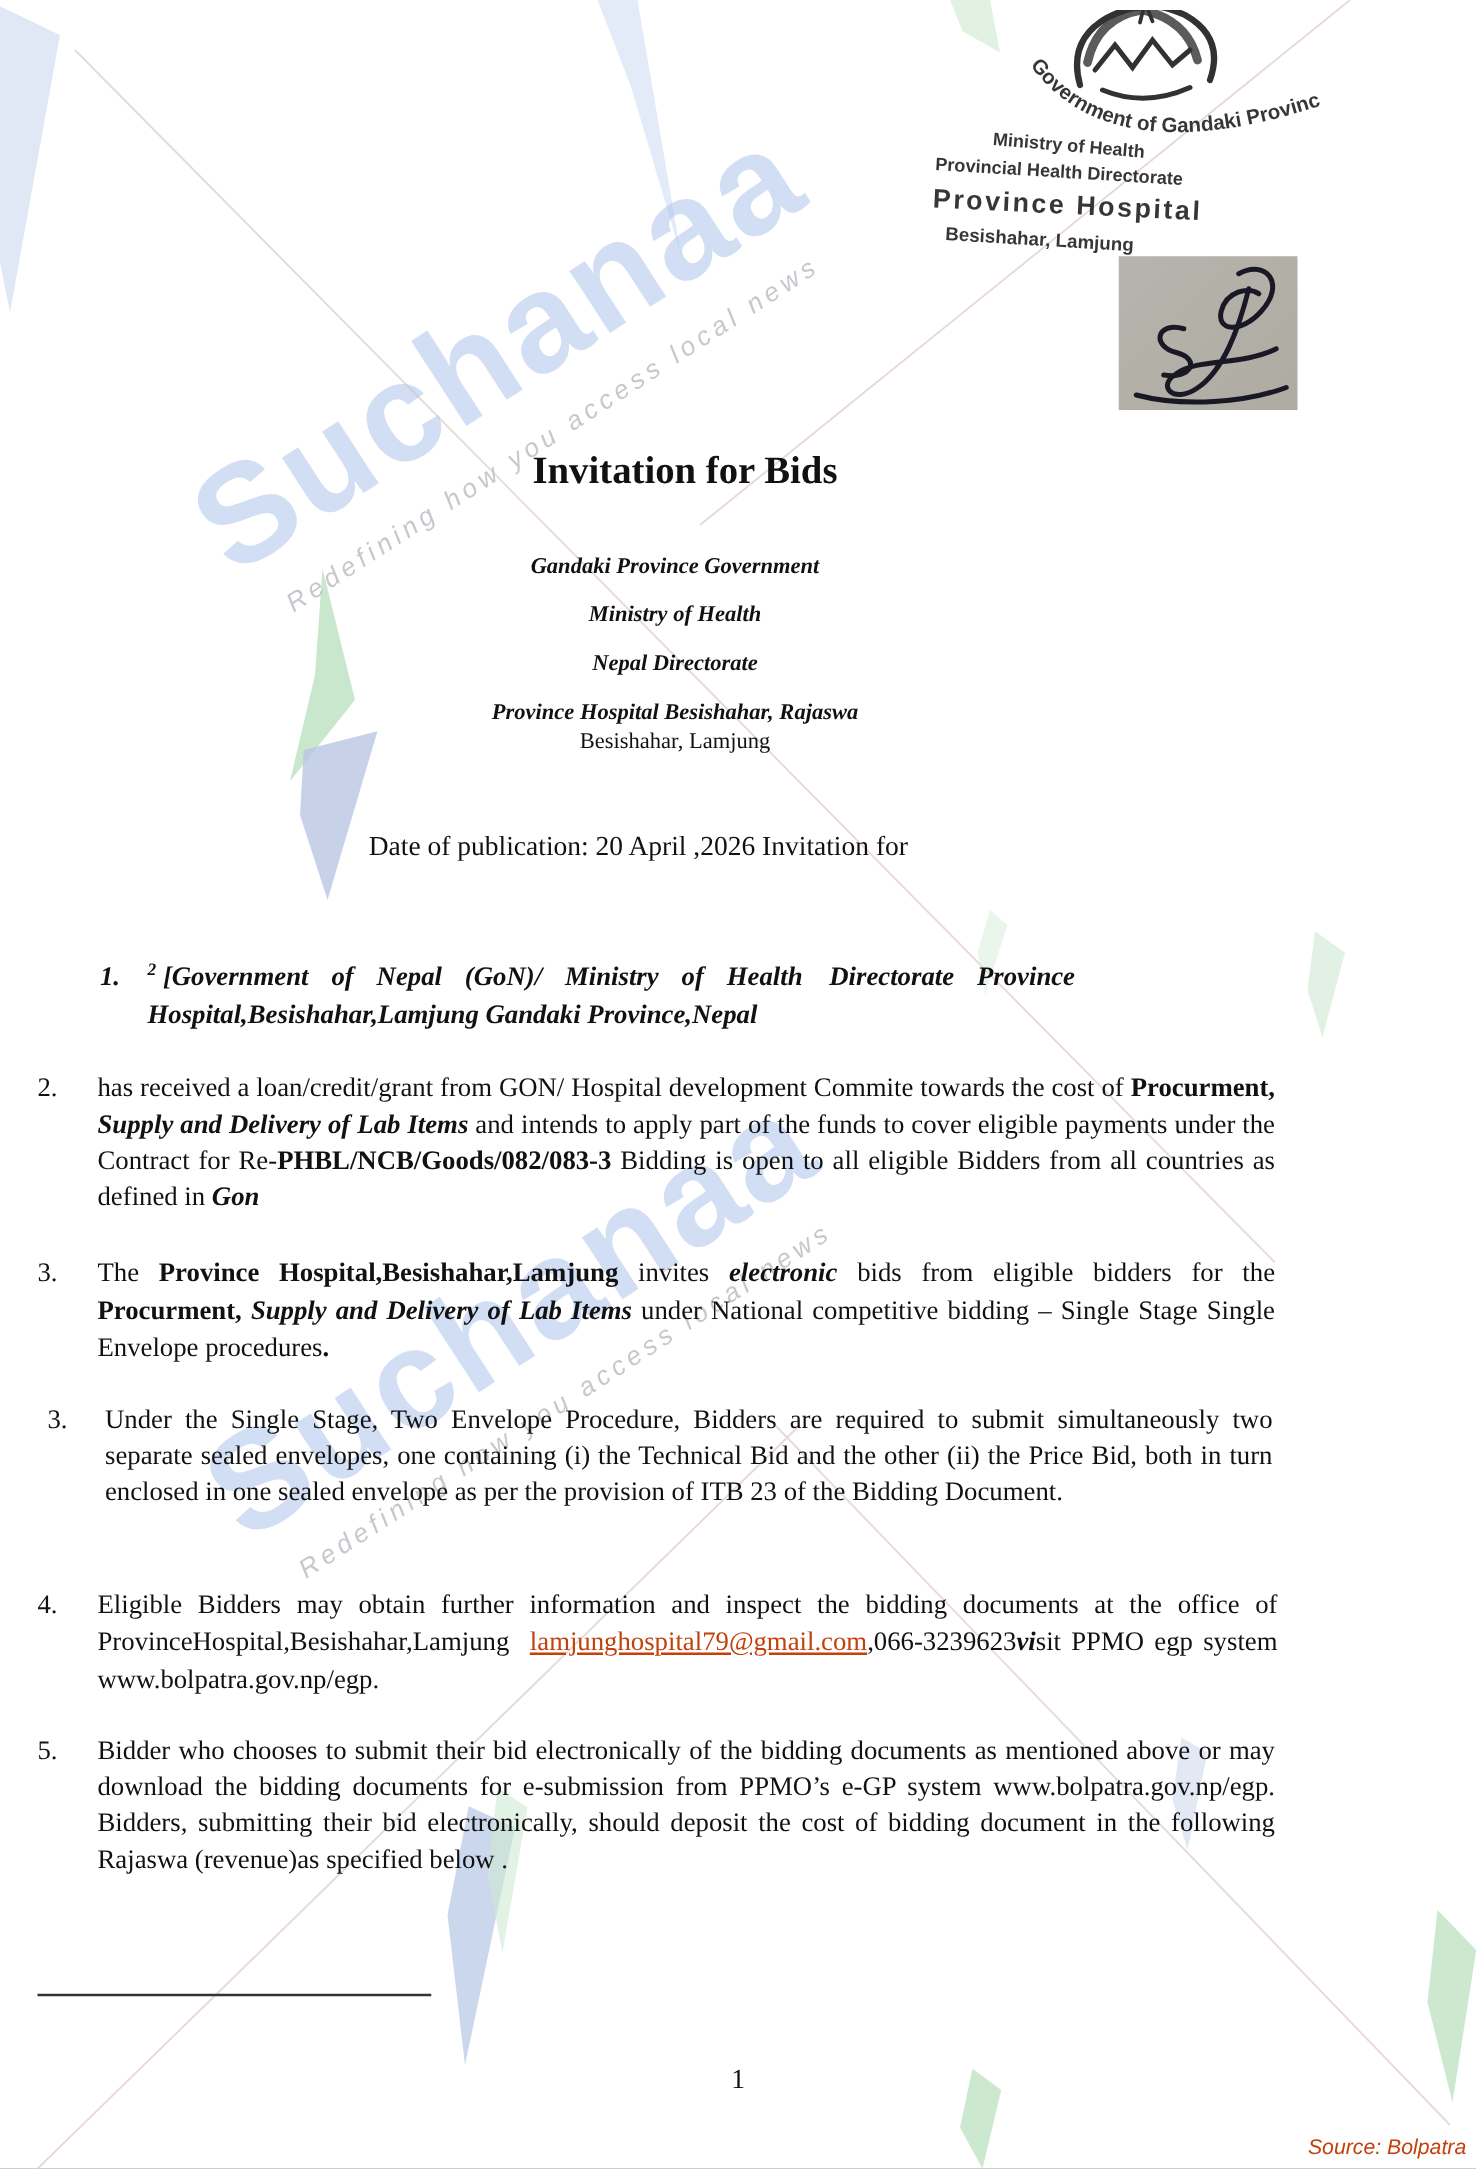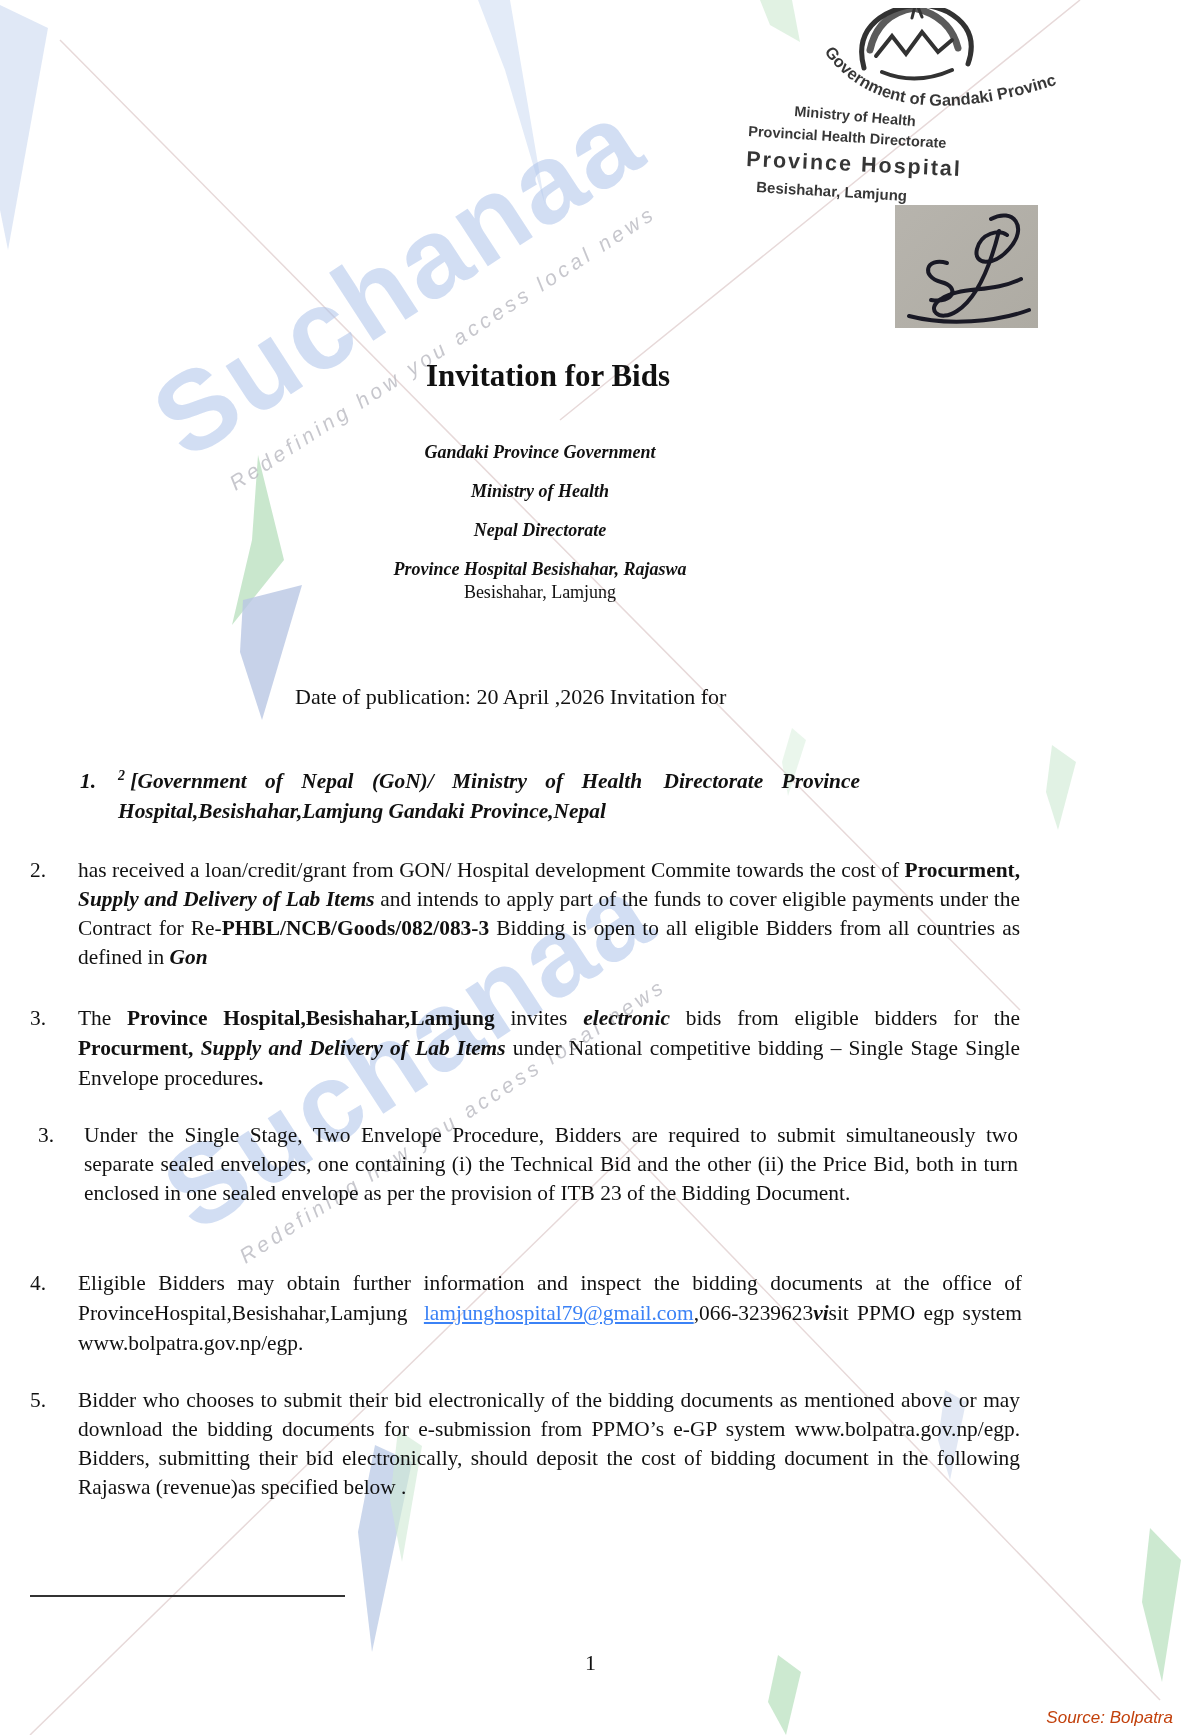--- a/index.html
+++ b/index.html
@@ -21,31 +21,31 @@
   
   .signature-box{position:absolute;left:895px;top:205px;width:143px;height:123px;z-index:3;
                  background:linear-gradient(135deg,#b7b4ad,#aeaba3);}
 
   
   .abs{position:absolute;z-index:4;}
   .doc-title{left:38px;width:1020px;top:358px;text-align:center;font-size:31px;font-weight:bold;}
   .header-block{left:30px;width:1020px;top:442px;text-align:center;}
   .hline{font-size:18px;font-weight:bold;font-style:italic;margin-bottom:18px;}
   .hline.plain{font-weight:normal;font-style:normal;margin-top:-16px;margin-bottom:0;}
-  .pub-block{left:295px;top:662px;width:480px;font-size:22px;line-height:30px;margin-top:20px;}
+  .pub-block{left:295px;top:662px;width:480px;font-size:22px;line-height:30px;}
   .pub-bold{font-weight:bold;}
 
   .doc-item{display:flex;font-size:21.4px;line-height:29px;}
   .doc-item .num{flex:0 0 48px;}
   .doc-item .body{flex:1;text-align:justify;}
   .doc-item.first{font-weight:bold;font-style:italic;line-height:30px;}
   .doc-item.first .num{flex:0 0 38px;}
   .ws-wide{word-spacing:13px;}
   sup{font-size:.65em;vertical-align:super;line-height:0;}
-  .doc-link{color:#3b82f6;text-decoration:underline;}
+  .doc-link{color:#c2410c;text-decoration:underline;}
 
   .bank-heading{left:78px;top:1536px;font-family:"Liberation Sans",sans-serif;
                 font-weight:bold;font-size:22px;letter-spacing:-0.3px;color:#0b0b0b;}
   .footnote-rule{left:30px;top:1595px;width:315px;border-top:2px solid #333;height:0;}
   .page-number{left:0;width:1181px;top:1650px;text-align:center;font-size:22px;}
   .source-note{right:8px;top:1708px;font-family:"Liberation Sans",sans-serif;
                font-style:italic;font-size:17px;color:#c2410c;}
 </style>
 </head>
 <body>

